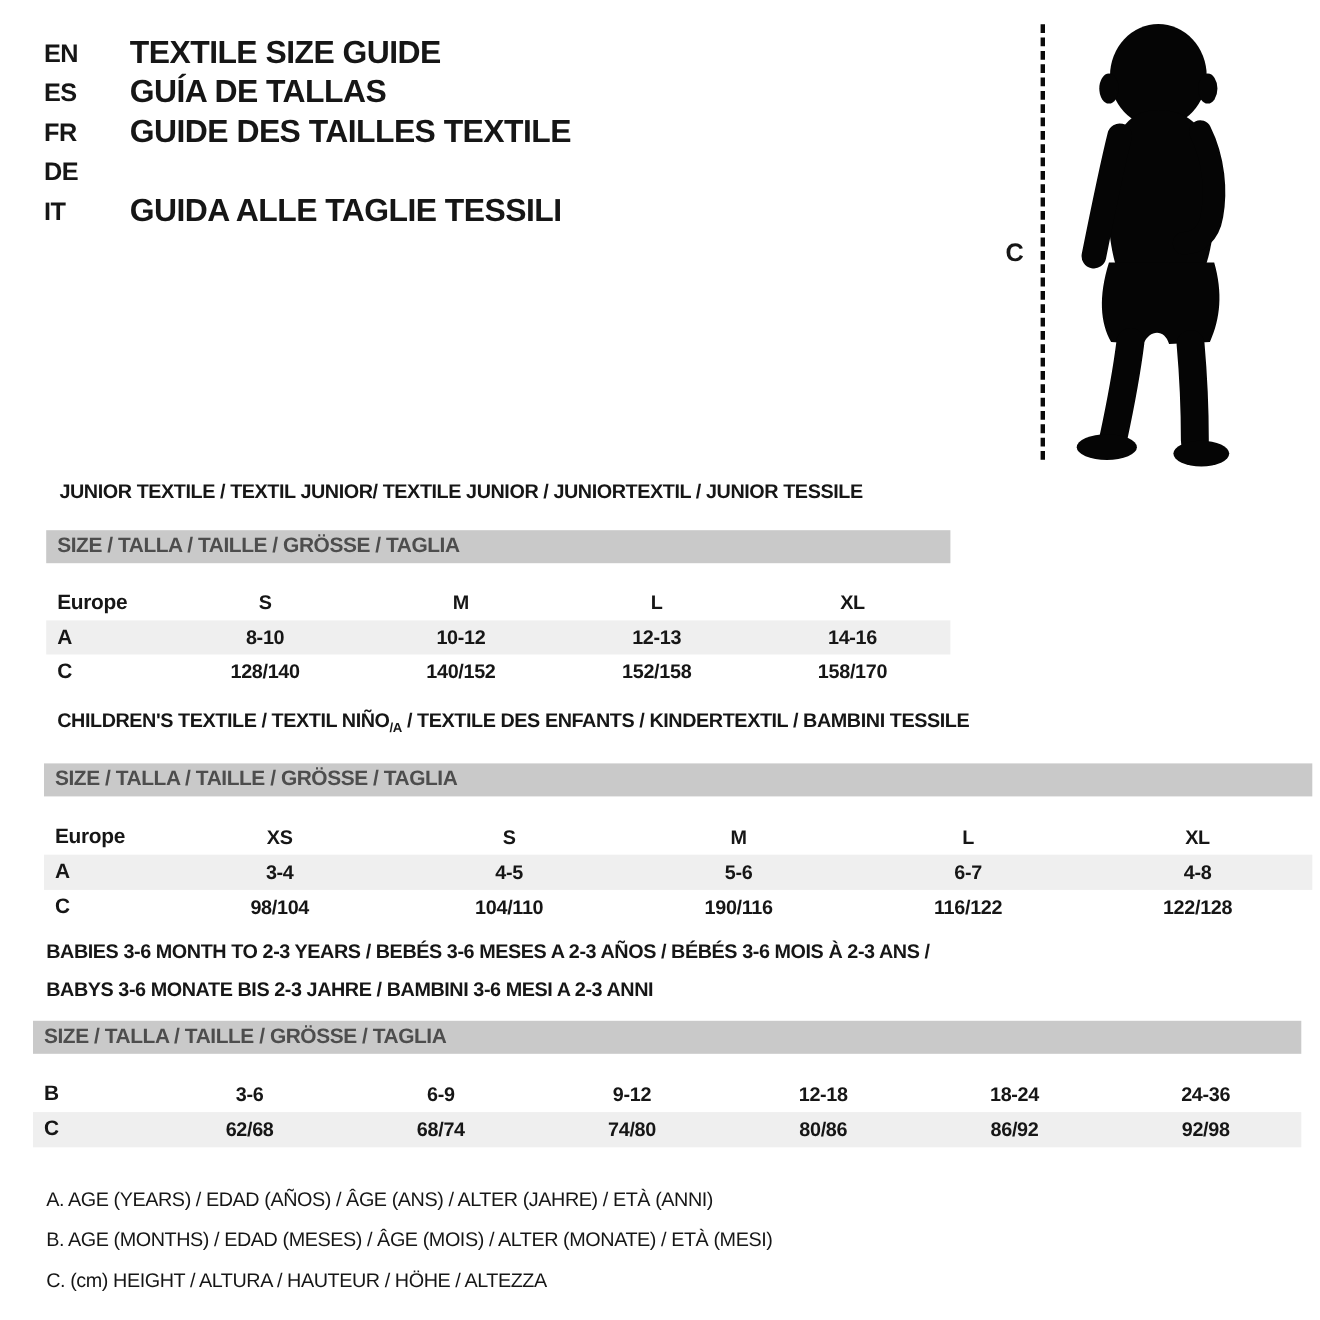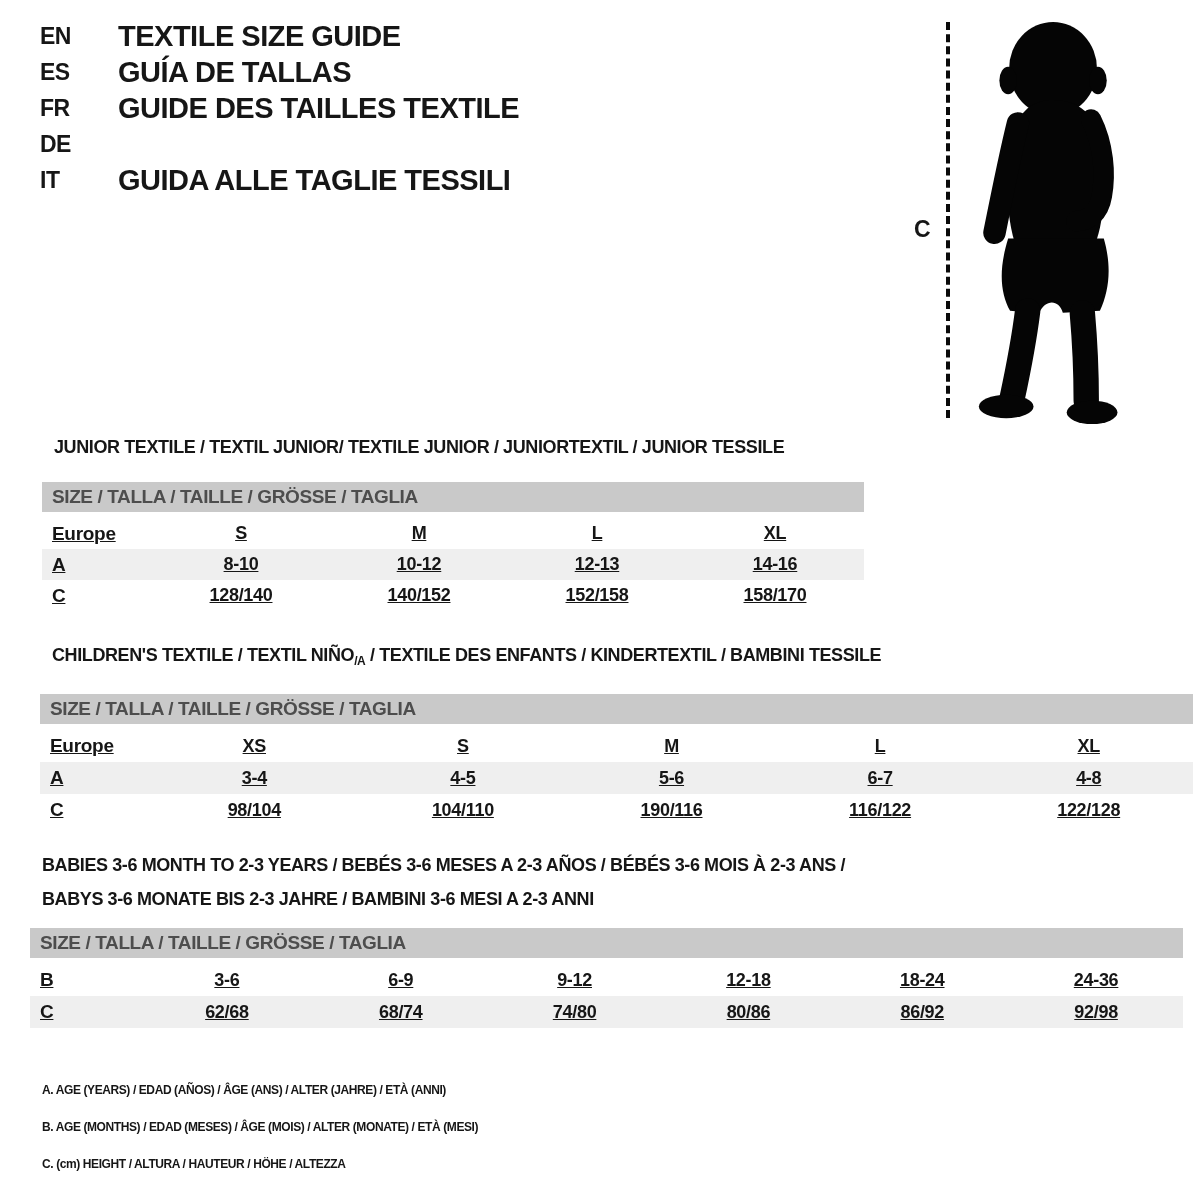--- a/index.html
+++ b/index.html
@@ -14,21 +14,21 @@
     position: relative;
     width: 1200px;
     height: 1200px;
     background: #ffffff;
     font-family: "Liberation Sans", "DejaVu Sans", sans-serif;
     color: var(--text);
     overflow: hidden;
   }
 
   
-  .lang-list { position: absolute; top: 18px; left: 40px; }
+  .lang-list { position: absolute; top: 30px; left: 40px; }
   .lang-row { display: flex; height: 36px; align-items: center; }
   .lang-code {
     width: 78px; font-size: 23px; font-weight: bold; letter-spacing: -0.5px;
   }
   .lang-label { font-size: 29px; font-weight: bold; letter-spacing: -0.5px; }
 
   
   .figure { position: absolute; top: 16px; left: 912px; width: 240px; height: 414px; }
   .height-label {
     position: absolute; left: 2px; top: 200px;
@@ -50,36 +50,36 @@
   .sec-title .sub { font-size: 12px; vertical-align: -4px; }
   .sec-title.two-line { white-space: normal; line-height: 34px; }
   .size-bar {
     height: 30px; background: var(--bar-bg);
     display: flex; align-items: center; padding-left: 10px;
   }
   .size-bar span {
     font-size: 19px; font-weight: bold; letter-spacing: -0.4px;
     color: var(--bar-text);
   }
-  .size-table { margin-top: 6px; text-decoration: underline; }
+  .size-table { margin-top: 21px; }
   .t-row { display: grid; height: 31px; align-items: center; }
   .cols4 { grid-template-columns: 110px repeat(4, 1fr); }
   .cols5 { grid-template-columns: 110px repeat(5, 1fr); }
   .cols6 { grid-template-columns: 110px repeat(6, 1fr); }
   .t-row.stripe { background: var(--stripe); }
   .lbl {
     font-size: 19px; font-weight: bold; letter-spacing: -0.3px;
     padding-left: 10px; text-align: left;
   }
   .val { font-size: 18px; font-weight: bold; letter-spacing: -0.3px; text-align: center; }
 
   
   .footnotes { position: absolute; top: 1072px; left: 42px; }
   .footnote {
-    font-size: 12px; font-weight: bold; letter-spacing: -0.4px;
+    font-size: 18px; font-weight: normal; letter-spacing: -0.4px;
     line-height: 37px; white-space: nowrap;
   }
 </style>
 </head>
 <body>
 
 <div class="page">
 
   <div class="lang-list">
     <div class="lang-row">

